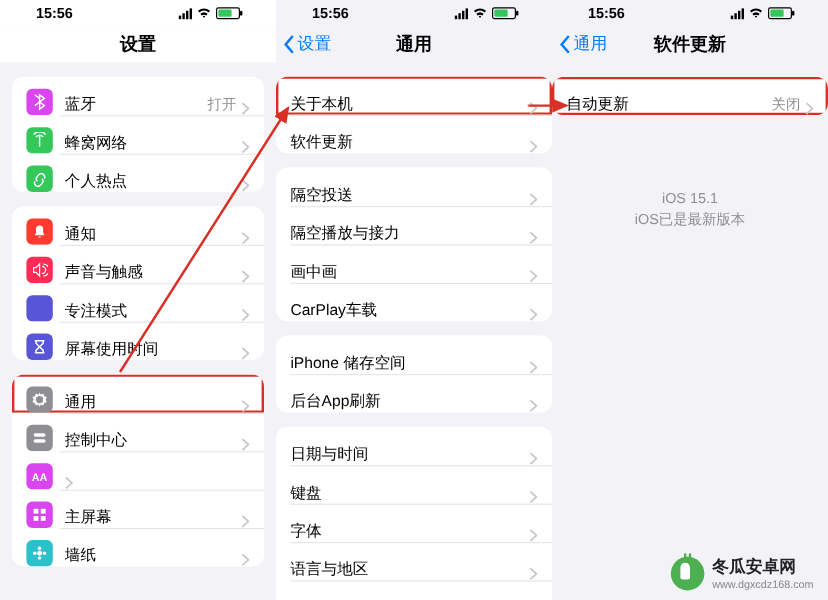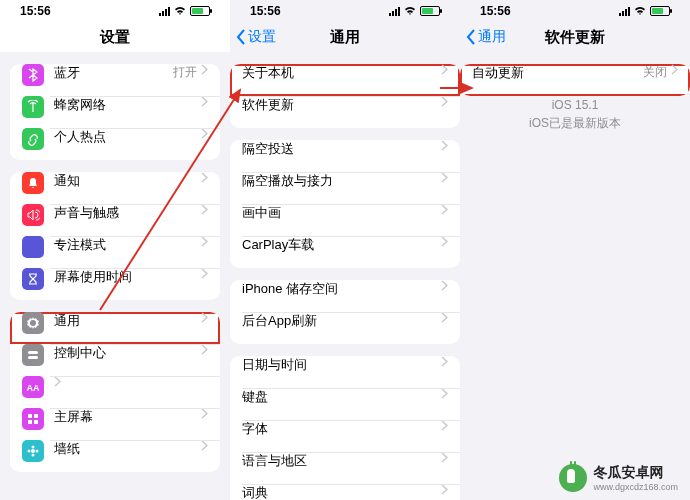--- a/index.html
+++ b/index.html
@@ -1,49 +1,49 @@
 <!DOCTYPE html>
 <html><head>
 <meta charset="utf-8">
 <style>
   * { box-sizing: border-box; margin: 0; padding: 0; }
   body { font-family: -apple-system, "Helvetica Neue", Arial, sans-serif; background: #fff; width: 690px; height: 500px; overflow: hidden; position: relative; }
   .phones { display: flex; width: 690px; height: 500px; }
   .phone { width: 230px; height: 500px; background: #f2f2f7; display: flex; flex-direction: column; overflow: hidden; position: relative; }
-  .status-bar { height: 22px; display: flex; justify-content: space-between; align-items: center; padding: 0 20px; font-size: 12px; font-weight: 600; background: #f2f2f7; color: #000; }
+  .status-bar { height: 22px; display: flex; justify-content: space-between; align-items: center; padding: 0 30px; font-size: 12px; font-weight: 600; background: #f2f2f7; color: #000; }
   .status-bar.white-bg { background: #fff; }
   .status-right { display: flex; gap: 4px; align-items: center; }
   .sig { display: flex; gap: 1px; align-items: flex-end; }
   .sig span { width: 2px; background: #000; display: inline-block; }
   .sig span:nth-child(1){height:3px}.sig span:nth-child(2){height:5px}.sig span:nth-child(3){height:7px}.sig span:nth-child(4){height:9px}
   .wifi { width: 12px; height: 10px; }
   .battery { width: 20px; height: 10px; border: 1px solid #000; border-radius: 2px; position: relative; }
   .battery::after { content: ""; position: absolute; right: -3px; top: 2px; width: 2px; height: 4px; background: #000; border-radius: 1px; }
   .battery .fill { position: absolute; left: 1px; top: 1px; bottom: 1px; width: 11px; background: #34c759; border-radius: 1px; }
   .nav { height: 30px; display: flex; align-items: center; justify-content: center; position: relative; background: #f2f2f7; }
   .nav.white-bg { background: #fff; }
   .nav-title { font-size: 15px; font-weight: 600; }
   .nav-back { position: absolute; left: 6px; display: flex; align-items: center; color: #007aff; font-size: 14px; }
   .nav-back svg { width: 10px; height: 16px; margin-right: 2px; }
   .content { flex: 1; overflow-y: auto; }
   .content.grey { background: #f2f2f7; }
   .group { margin: 12px 0 0 0; background: #fff; border-radius: 10px; overflow: hidden; }
   .phone1 .group { margin: 12px 10px 0 10px; }
-  .row { height: 32px; display: flex; align-items: flex-start; padding: 0 12px; background: #fff; position: relative; font-size: 13px; }
+  .row { height: 32px; display: flex; align-items: flex-end; padding: 0 12px; background: #fff; position: relative; font-size: 13px; }
   .row + .row::before { content: ""; position: absolute; top: 0; left: 40px; right: 0; height: 0.5px; background: #e5e5ea; }
   .phone2 .row + .row::before, .phone3 .row + .row::before { left: 12px; }
   .row-icon { width: 22px; height: 22px; border-radius: 5px; margin-right: 10px; display: flex; align-items: center; justify-content: center; flex-shrink: 0; }
   .row-icon svg { width: 14px; height: 14px; fill: #fff; }
   .row-label { flex: 1; color: #000; }
   .row-value { color: #8e8e93; font-size: 12px; margin-right: 4px; }
   .chev { color: #c7c7cc; flex-shrink: 0; }
   .chev svg { width: 7px; height: 11px; display: block; }
   .highlight { box-shadow: inset 0 0 0 2px #d93025; }
   .ic-blue{background:#d946ef}.ic-green{background:#34c759}.ic-red{background:#ff3b30}.ic-pink{background:#ff2d55}.ic-purple{background:#5856d6}.ic-grey{background:#8e8e93}.ic-teal{background:#2cbfcc}
-  .info-text { text-align: center; color: #8e8e93; font-size: 12px; line-height: 1.5; }
+  .info-text { text-align: center; color: #8e8e93; font-size: 12px; margin-top: 60px; line-height: 1.5; }
   .arrow { position: absolute; pointer-events: none; z-index: 10; }
   .watermark { position: absolute; bottom: 8px; right: 12px; display: flex; gap: 6px; z-index: 20; padding-left: 31px; }
   .watermark-icon { width: 28px; height: 28px; background: #4caf50; border-radius: 50%; position: relative; }
   .watermark-icon::before { content: ""; position: absolute; top: 5px; left: 8px; width: 8px; height: 14px; background: #fff; border-radius: 4px 4px 2px 2px; }
   .watermark-icon::after { content: ""; position: absolute; top: -3px; left: 11px; width: 2px; height: 5px; background: #4caf50; border-radius: 1px; box-shadow: 4px 0 0 #4caf50; }
   .watermark-text { font-size: 14px; font-weight: 700; color: #222; }
   .watermark-url { font-size: 9px; color: #888; }
 </style>
 </head>
 <body>

